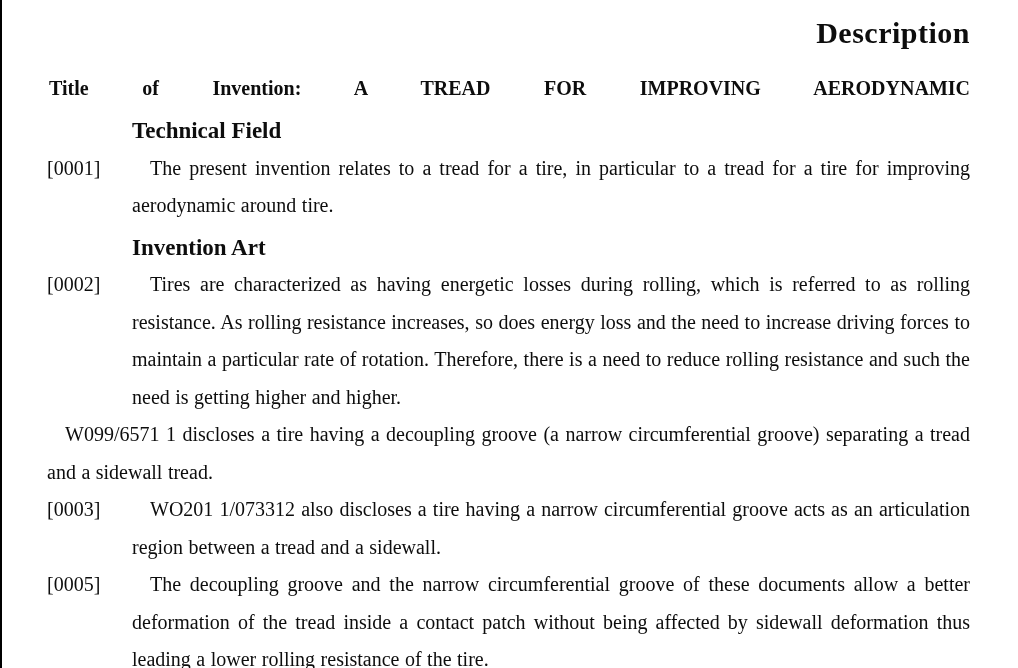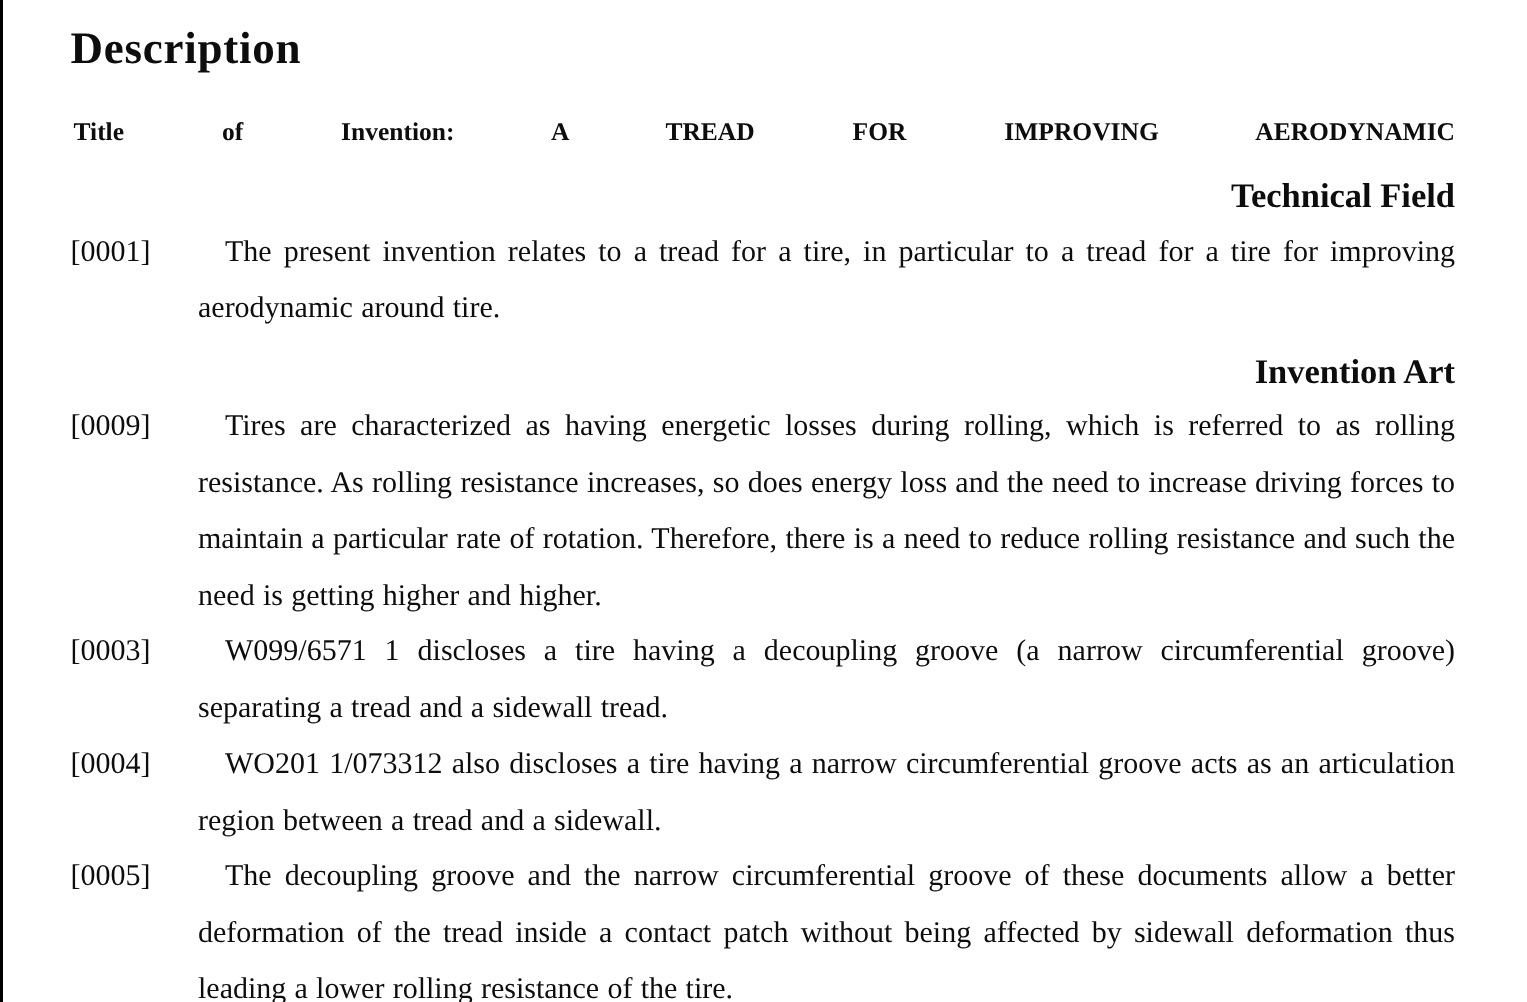--- a/index.html
+++ b/index.html
@@ -17,39 +17,38 @@
     overflow: hidden;
     font-family: "Liberation Serif", "DejaVu Serif", serif;
     color: #0d0d0d;
     padding: 12px 48px 0 45px;
   }
   .doc-title {
     margin: 0;
     font-size: 30px;
     line-height: 42px;
     font-weight: bold;
-    text-align: left;
+    text-align: right;
     letter-spacing: 0.5px;
   }
   .invention-title {
     margin: 14px 0 0 2px;
-    font-size: 17px;
+    font-size: 20px;
     line-height: 40px;
     font-weight: bold;
     text-align: justify;
     text-align-last: justify;
     white-space: normal;
   }
   .section-heading {
     margin: 4px 0 0 0;
     padding-left: 85px;
     font-size: 23px;
     line-height: 37.5px;
     font-weight: bold;
-    text-align: right;
   }
   .para {
     display: flex;
     font-size: 20px;
     line-height: 37.5px;
     justify-content: space-between;
   }
   .para-num {
     flex: 0 0 85px;
     width: 85px;
@@ -74,29 +73,28 @@
       <section class="section">
     <h2 class="section-heading">Technical Field</h2>
   <div class="para">
     <span class="para-num">[0001]</span>
     <span class="para-text">The present invention relates to a tread for a tire, in particular to a tread for a tire for improving aerodynamic around tire.</span>
   </div>
       </section>
       <section class="section">
     <h2 class="section-heading">Invention Art</h2>
   <div class="para">
-    <span class="para-num">[0009]</span>
+    <span class="para-num">[0002]</span>
     <span class="para-text">Tires are characterized as having energetic losses during rolling, which is referred to as rolling resistance. As rolling resistance increases, so does energy loss and the need to increase driving forces to maintain a particular rate of rotation. Therefore, there is a need to reduce rolling resistance and such the need is getting higher and higher.</span>
   </div>
         <div class="para">
-    <span class="para-num">[0003]</span>
     <span class="para-text">W099/6571 1 discloses a tire having a decoupling groove (a narrow circumferential groove) separating a tread and a sidewall tread.</span>
   </div>
         <div class="para">
-    <span class="para-num">[0004]</span>
+    <span class="para-num">[0003]</span>
     <span class="para-text">WO201 1/073312 also discloses a tire having a narrow circumferential groove acts as an articulation region between a tread and a sidewall.</span>
   </div>
         <div class="para">
     <span class="para-num">[0005]</span>
     <span class="para-text">The decoupling groove and the narrow circumferential groove of these documents allow a better deformation of the tread inside a contact patch without being affected by sidewall deformation thus leading a lower rolling resistance of the tire.</span>
   </div>
       </section>
     </div>
 </div>
 

